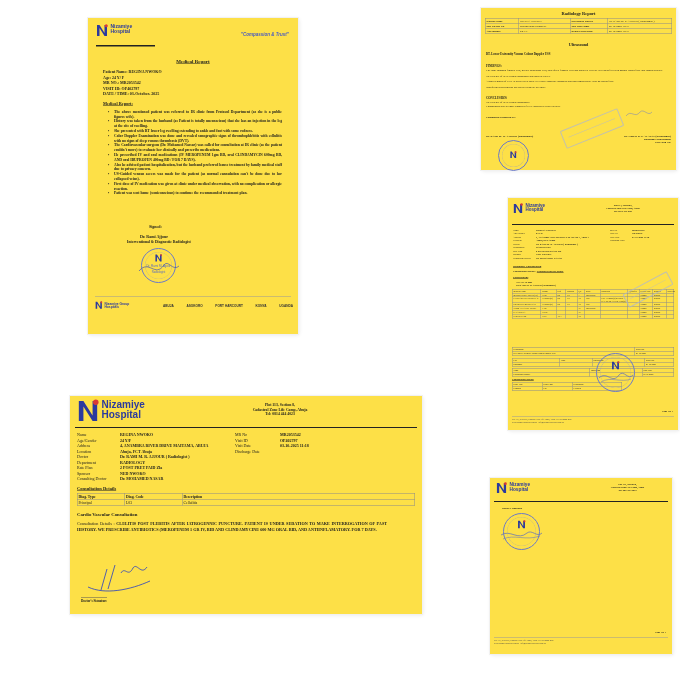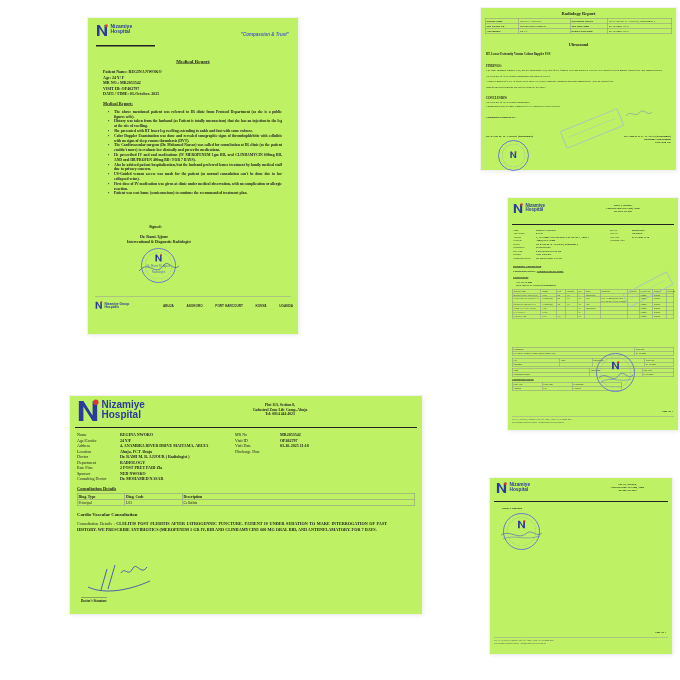--- a/index.html
+++ b/index.html
@@ -1,18 +1,18 @@
 <!DOCTYPE html>
 <html><head>
 <meta charset="utf-8">
 <style>
   html,body{margin:0;padding:0;background:#fff;}
   .canvas{position:relative;width:680px;height:680px;background:#ffffff;overflow:hidden;
           font-family:"Liberation Serif", serif;color:#1c1c1c;}
-  .doc{position:absolute;background:#bef264;box-shadow:0 0 0 1px #f1f1f1, 1px 1px 4px rgba(0,0,0,.10);}
+  .doc{position:absolute;background:#fde047;box-shadow:0 0 0 1px #f1f1f1, 1px 1px 4px rgba(0,0,0,.10);}
   .inner{transform:scale(.5);transform-origin:0 0;position:absolute;top:0;left:0;}
   
   .logo{display:flex;align-items:flex-start;gap:5px;}
   .logoname{font-family:"Liberation Sans", sans-serif;font-weight:bold;color:#2b3a9e;line-height:1.02;}
   
   .b{font-weight:bold;} .u{text-decoration:underline;} .c{text-align:center;} .i{font-style:italic;}
   .rule{background:#222;height:2px;}
   .grayline{background:#999;height:1px;}
   table{border-collapse:collapse;} td,th{border:1px solid #8a8a8a;padding:1px 2px;vertical-align:top;text-align:left;font-weight:normal;}
   .frow{display:flex;} .flab{flex:0 0 auto;} 

